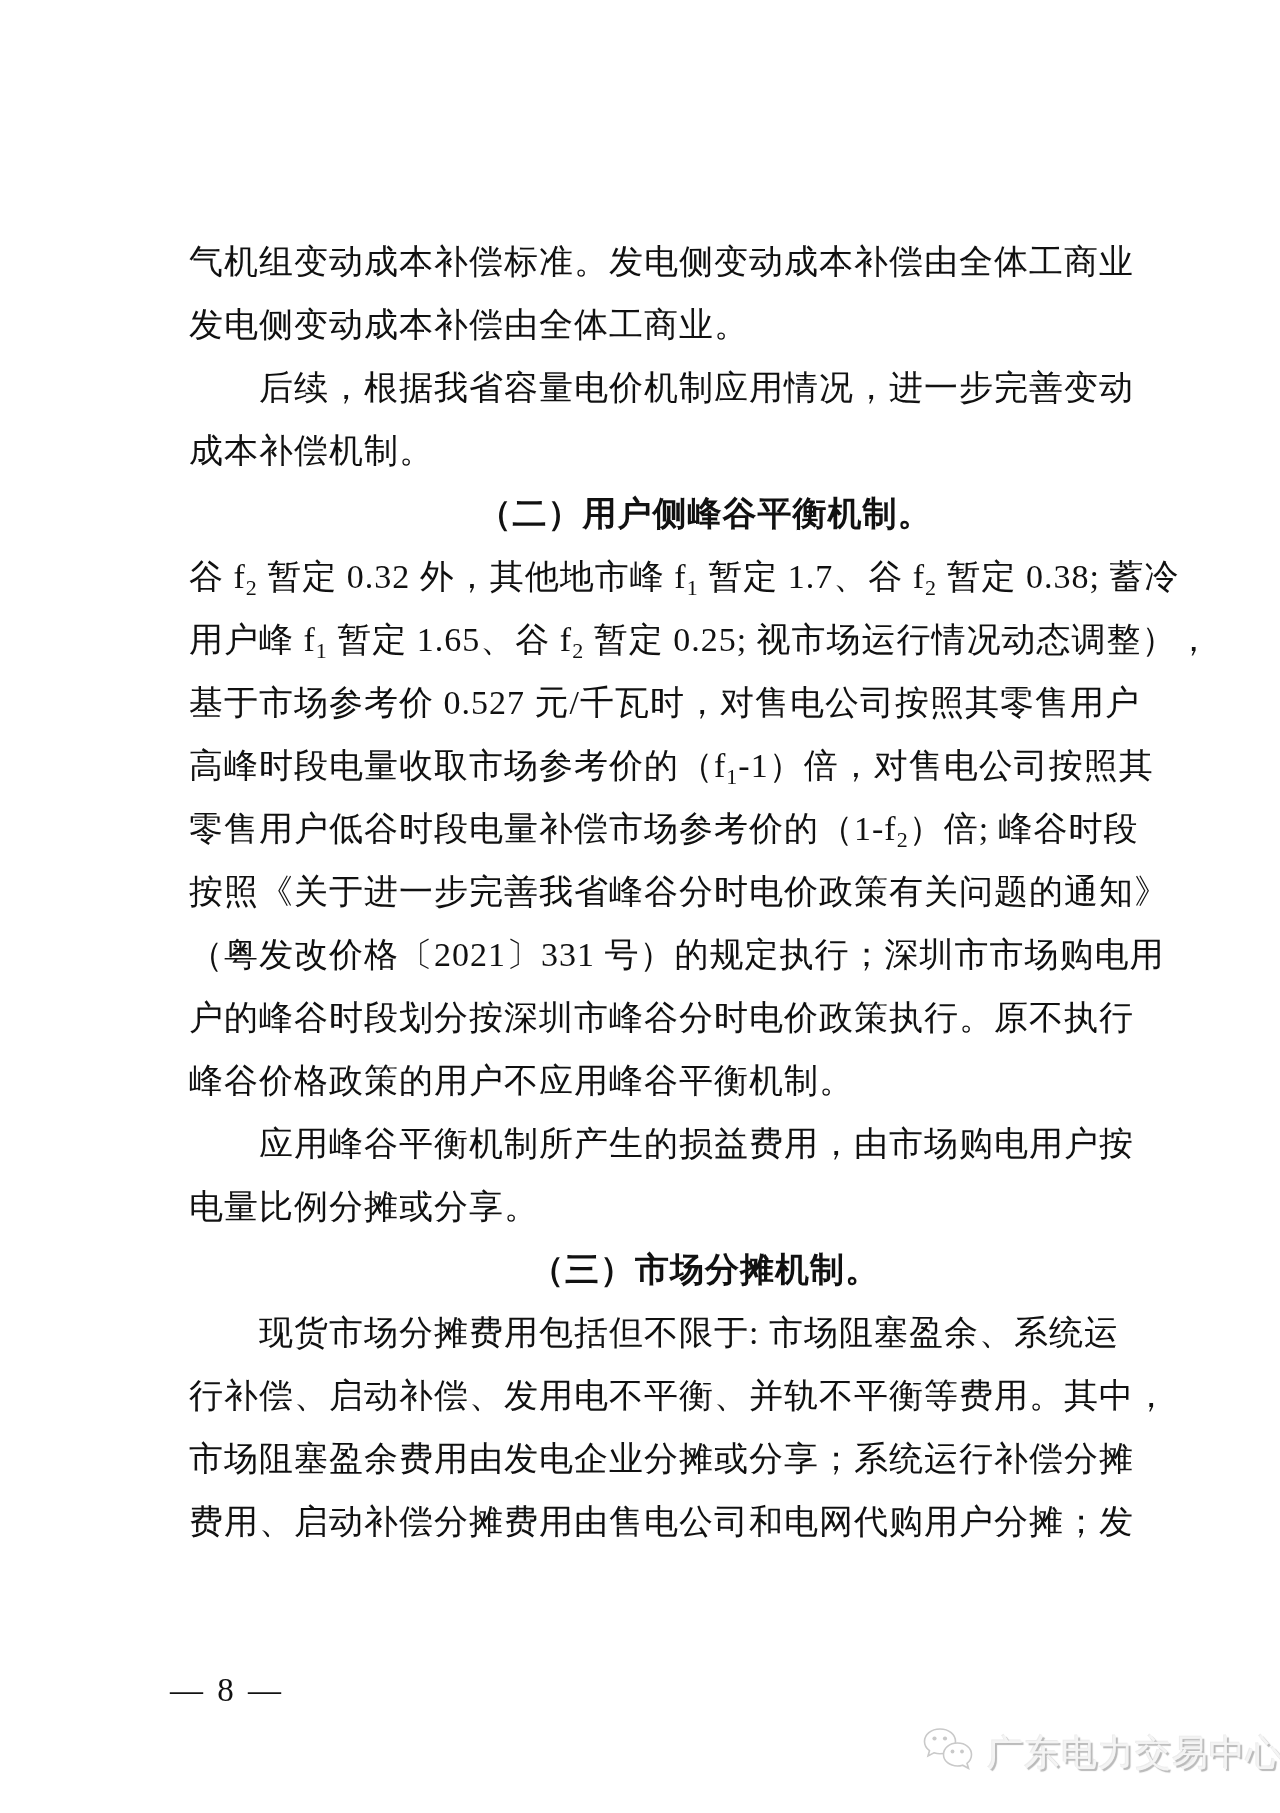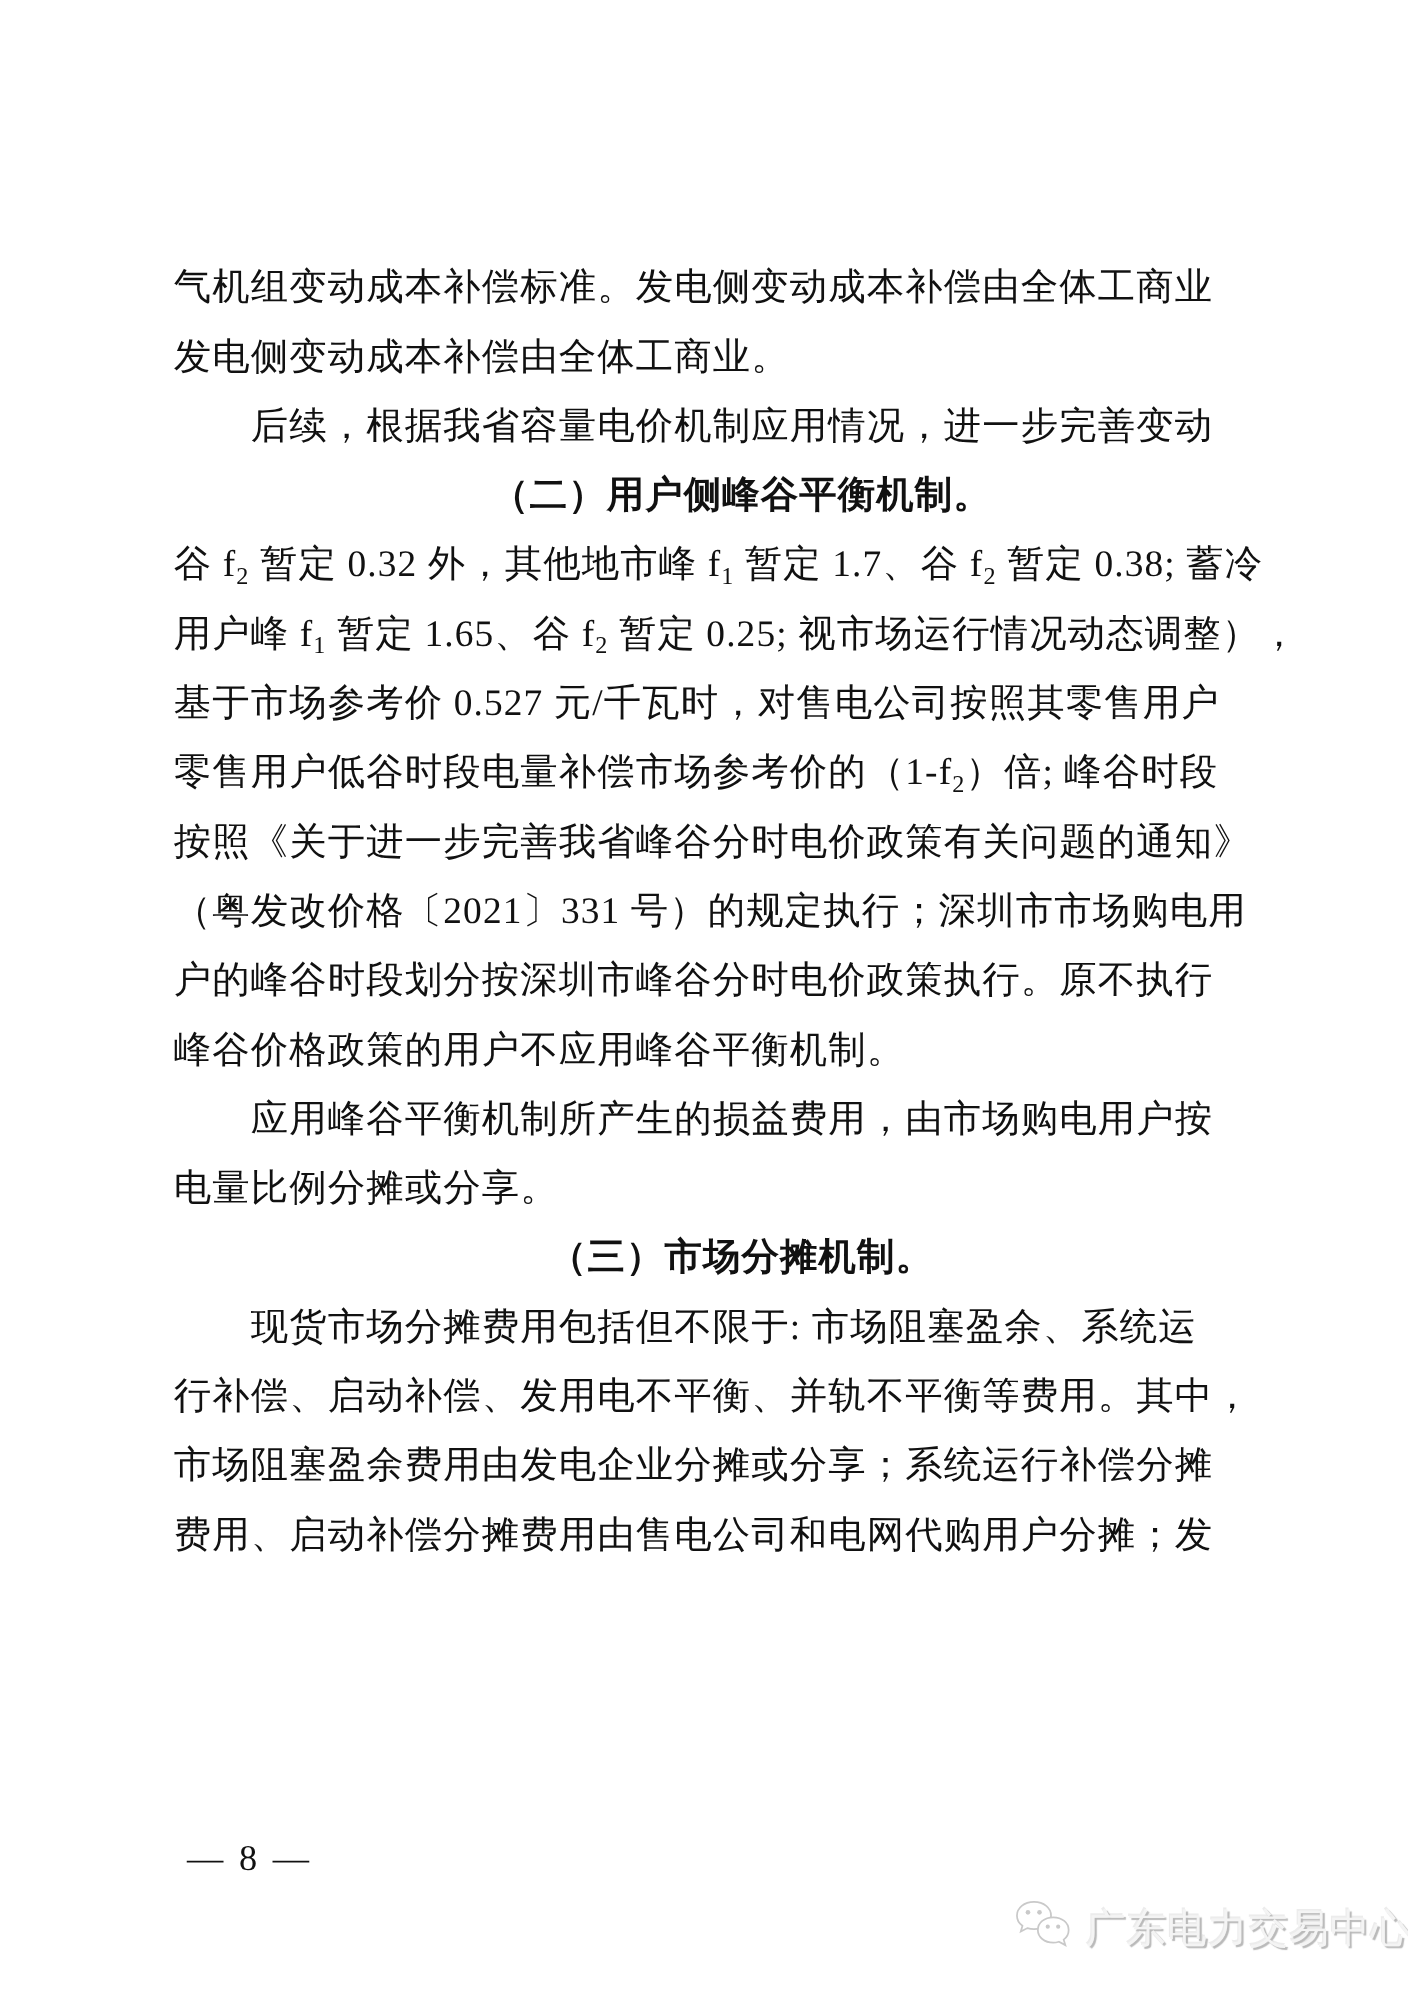--- a/index.html
+++ b/index.html
@@ -8,21 +8,21 @@
     width: 1280px;
     height: 1813px;
     margin: 0 auto;
     background: #ffffff;
     overflow: hidden;
     font-family: "Liberation Serif", "DejaVu Serif", serif;
     color: #111111;
   }
   .doc-body {
     position: absolute;
-    left: 158px;
+    left: 189px;
     top: 230px;
     width: 962px;
   }
   .line {
     font-size: 34px;
     height: 63px;
     line-height: 63px;
     white-space: nowrap;
     letter-spacing: 1px;
   }
@@ -68,24 +68,26 @@
 </style>
 </head>
 <body>
 
 <div class="page">
 
   <div class="doc-body" id="doc-body">
       <div class="line">气机组变动成本补偿标准。发电侧变动成本补偿由全体工商业</div>
       <div class="line">发电侧变动成本补偿由全体工商业。</div>
       <div class="line indent">后续，根据我省容量电价机制应用情况，进一步完善变动</div>
+      <div class="line">成本补偿机制。</div>
       <div class="line heading indent">（二）用户侧峰谷平衡机制。</div>
       <div class="line">谷 f<sub>2</sub> 暂定 0.32 外，其他地市峰 f<sub>1</sub> 暂定 1.7、谷 f<sub>2</sub> 暂定 0.38; 蓄冷</div>
       <div class="line">用户峰 f<sub>1</sub> 暂定 1.65、谷 f<sub>2</sub> 暂定 0.25; 视市场运行情况动态调整），</div>
       <div class="line">基于市场参考价 0.527 元/千瓦时，对售电公司按照其零售用户</div>
+      <div class="line">高峰时段电量收取市场参考价的（f<sub>1</sub>-1）倍，对售电公司按照其</div>
       <div class="line">零售用户低谷时段电量补偿市场参考价的（1-f<sub>2</sub>）倍; 峰谷时段</div>
       <div class="line">按照《关于进一步完善我省峰谷分时电价政策有关问题的通知》</div>
       <div class="line">（粤发改价格〔2021〕331 号）的规定执行；深圳市市场购电用</div>
       <div class="line">户的峰谷时段划分按深圳市峰谷分时电价政策执行。原不执行</div>
       <div class="line">峰谷价格政策的用户不应用峰谷平衡机制。</div>
       <div class="line indent">应用峰谷平衡机制所产生的损益费用，由市场购电用户按</div>
       <div class="line">电量比例分摊或分享。</div>
       <div class="line heading indent">（三）市场分摊机制。</div>
       <div class="line indent">现货市场分摊费用包括但不限于: 市场阻塞盈余、系统运</div>
       <div class="line">行补偿、启动补偿、发用电不平衡、并轨不平衡等费用。其中，</div>

